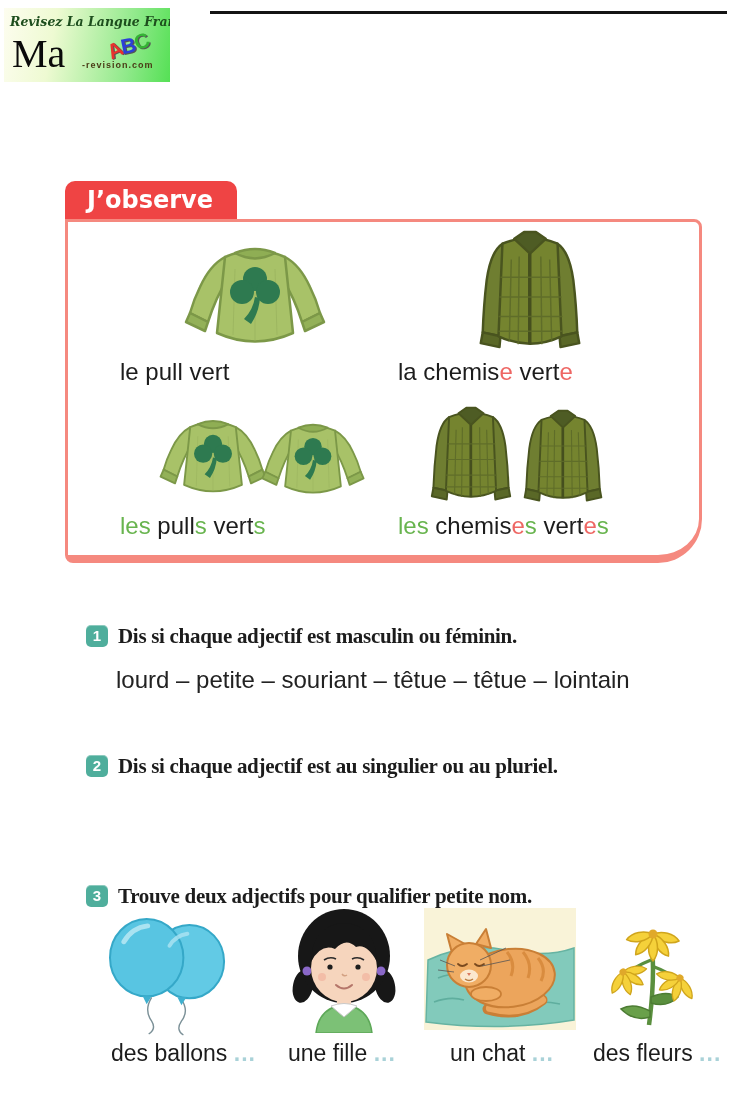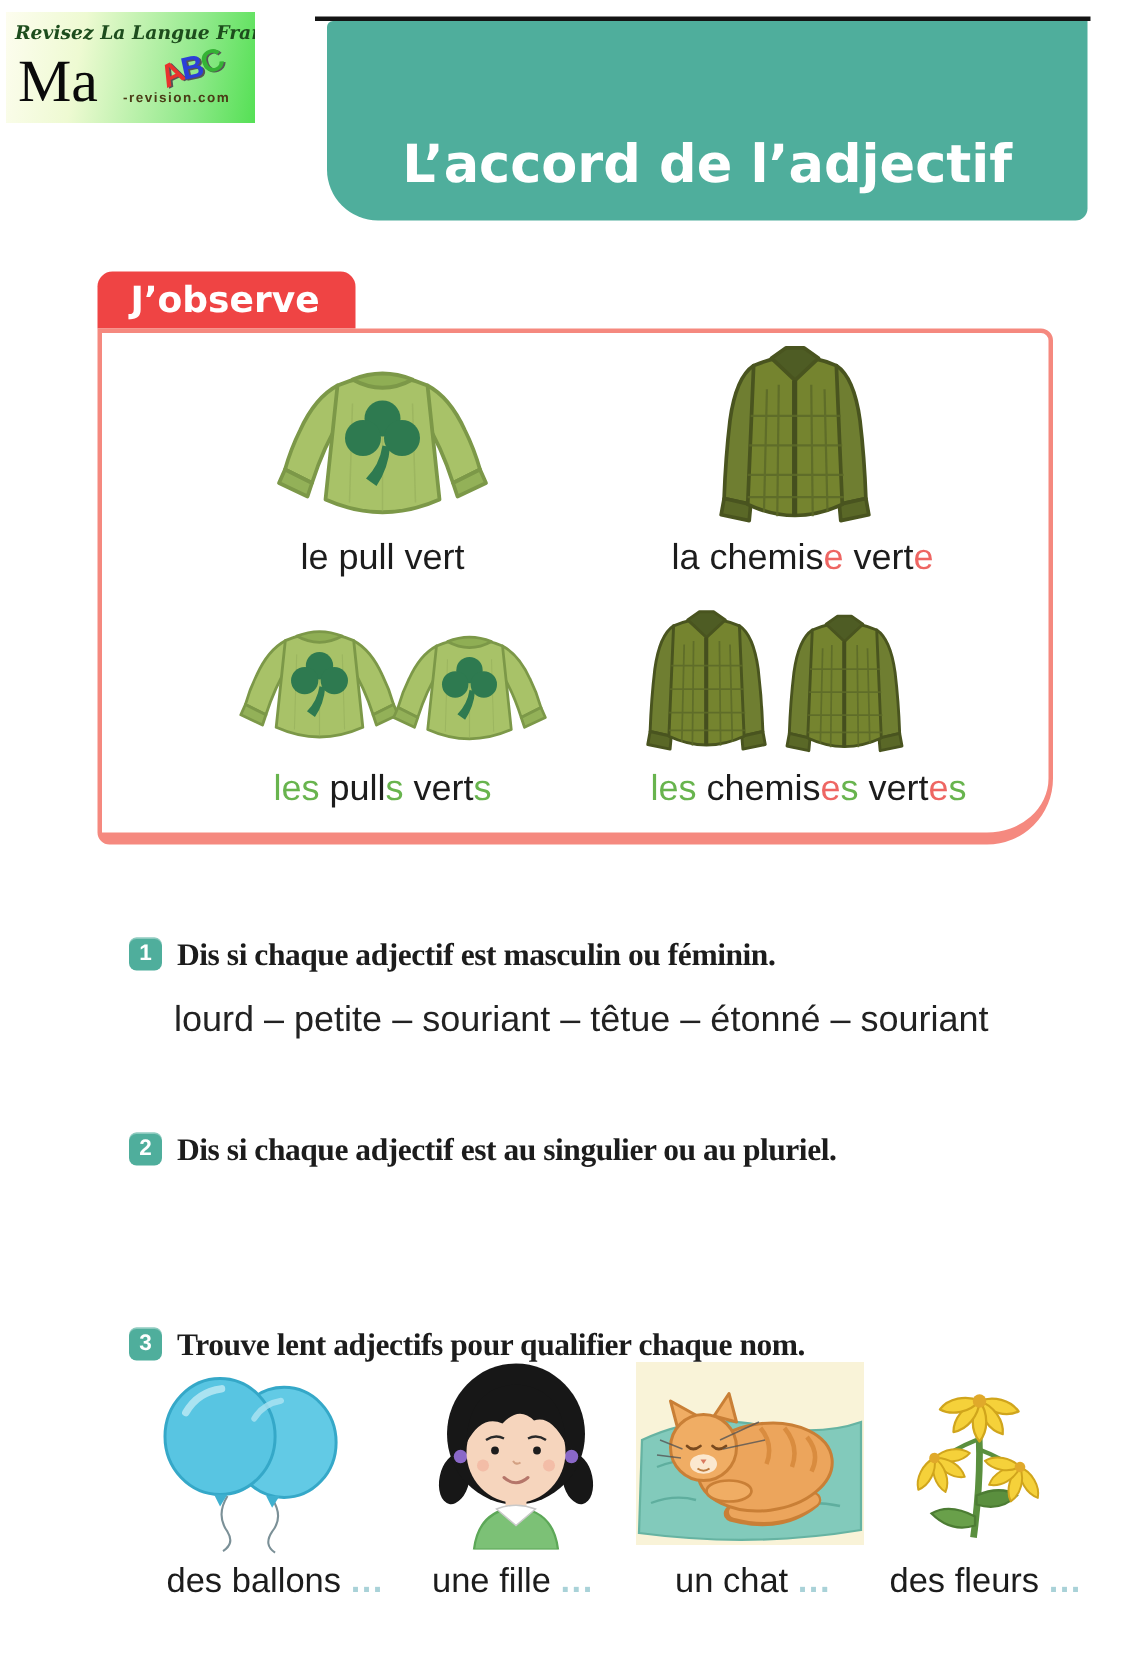--- a/index.html
+++ b/index.html
@@ -30,21 +30,21 @@
         color:#ffffff;padding-bottom:17px;letter-spacing:0px;}
 
   
   .observe-tab{position:absolute;left:65px;top:181px;height:38px;padding:0 24px 0 22px;
         background:#ef4444;border-radius:10px 10px 0 0;display:flex;align-items:center;}
   .observe-tab span{color:#fff;font-weight:bold;font-size:24px;font-family:"DejaVu Sans",sans-serif;}
   .observe-box{position:absolute;left:65px;top:219px;width:631px;height:333px;background:#fff;
         border:3px solid #f5897f;border-bottom:8px solid #f5897f;
         border-radius:0 8px 44px 8px;}
   .fig{position:absolute;}
-  .caption{position:absolute;font-size:24px;text-align:center;white-space:nowrap;}
+  .caption{position:absolute;font-size:24px;white-space:nowrap;}
 
   
   .badge{position:absolute;width:22px;height:22px;background:#4fae9c;border-radius:5px;
         color:#fff;font-weight:bold;font-size:15px;line-height:22px;text-align:center;
         box-shadow:inset 0 1px 0 rgba(255,255,255,.35);}
   .ex-title{position:absolute;left:118px;font-weight:bold;font-size:21px;white-space:nowrap;
         font-family:Liberation Serif, serif;letter-spacing:-0.3px;}
   .ex-words{position:absolute;left:116px;font-size:24px;white-space:nowrap;color:#222;}
   .noun-label{position:absolute;top:1040px;font-size:23px;white-space:nowrap;}
   .dots{color:#a9d2d8;font-weight:bold;letter-spacing:1px;}
@@ -185,23 +185,20 @@
   </svg>
 
   <div class="logo">
     <div class="logo-top">Revisez La Langue Française</div>
     <span class="logo-big">Ma</span>
     <span class="logo-abc"><span class="abc-a">A</span><span class="abc-b">B</span><span class="abc-c">C</span></span>
     <span class="logo-small">-revision.com</span>
   </div>
 
   <div class="top-rule"></div>
-  <div class="banner">
-    <div class="banner-title">L’accord de l’adjectif</div>
-  </div>
 
   <div class="observe-tab">
     <span>J’observe</span>
   </div>
   <div class="observe-box"></div>
 
   <svg class="fig" style="left:180px;top:235px" width="150" height="120">
       <use href="#sym-pull"></use>
     </svg>
   <svg class="fig" style="left:470px;top:226px" width="120" height="128">
@@ -220,27 +217,27 @@
       <use href="#sym-chemise"></use>
     </svg>
   <svg class="fig" style="left:517px;top:406px" width="92" height="100">
       <use href="#sym-chemise"></use>
     </svg>
   <div class="caption" style="left:120px;top:512px;width:270px"><span style="color: rgb(104, 180, 78);">les</span><span style="color: rgb(28, 28, 28);"> pull</span><span style="color: rgb(104, 180, 78);">s</span><span style="color: rgb(28, 28, 28);"> vert</span><span style="color: rgb(104, 180, 78);">s</span></div>
   <div class="caption" style="left:398px;top:512px;width:282px"><span style="color: rgb(104, 180, 78);">les</span><span style="color: rgb(28, 28, 28);"> chemis</span><span style="color: rgb(238, 102, 99);">e</span><span style="color: rgb(104, 180, 78);">s</span><span style="color: rgb(28, 28, 28);"> vert</span><span style="color: rgb(238, 102, 99);">e</span><span style="color: rgb(104, 180, 78);">s</span></div>
 
   <div class="badge" style="left:86px;top:625px">1</div>
   <div class="ex-title" style="top:624px">Dis si chaque adjectif est masculin ou féminin.</div>
-  <div class="ex-words" style="top:666px">lourd – petite – souriant – têtue – étonné – souriant</div>
+  <div class="ex-words" style="top:666px">lourd – petite – souriant – têtue – têtue – lointain</div>
 
   <div class="badge" style="left:86px;top:755px">2</div>
   <div class="ex-title" style="top:754px">Dis si chaque adjectif est au singulier ou au pluriel.</div>
 
   <div class="badge" style="left:86px;top:885px">3</div>
-  <div class="ex-title" style="top:884px">Trouve lent adjectifs pour qualifier chaque nom.</div>
+  <div class="ex-title" style="top:884px">Trouve deux adjectifs pour qualifier petite nom.</div>
 
   <svg class="fig" style="left:104px;top:912px" width="134" height="124">
       <use href="#sym-ballons"></use>
     </svg>
   <svg class="fig" style="left:288px;top:906px" width="112" height="127">
       <use href="#sym-fille"></use>
     </svg>
   <svg class="fig" style="left:424px;top:908px" width="152" height="122">
       <use href="#sym-chat"></use>
     </svg>

